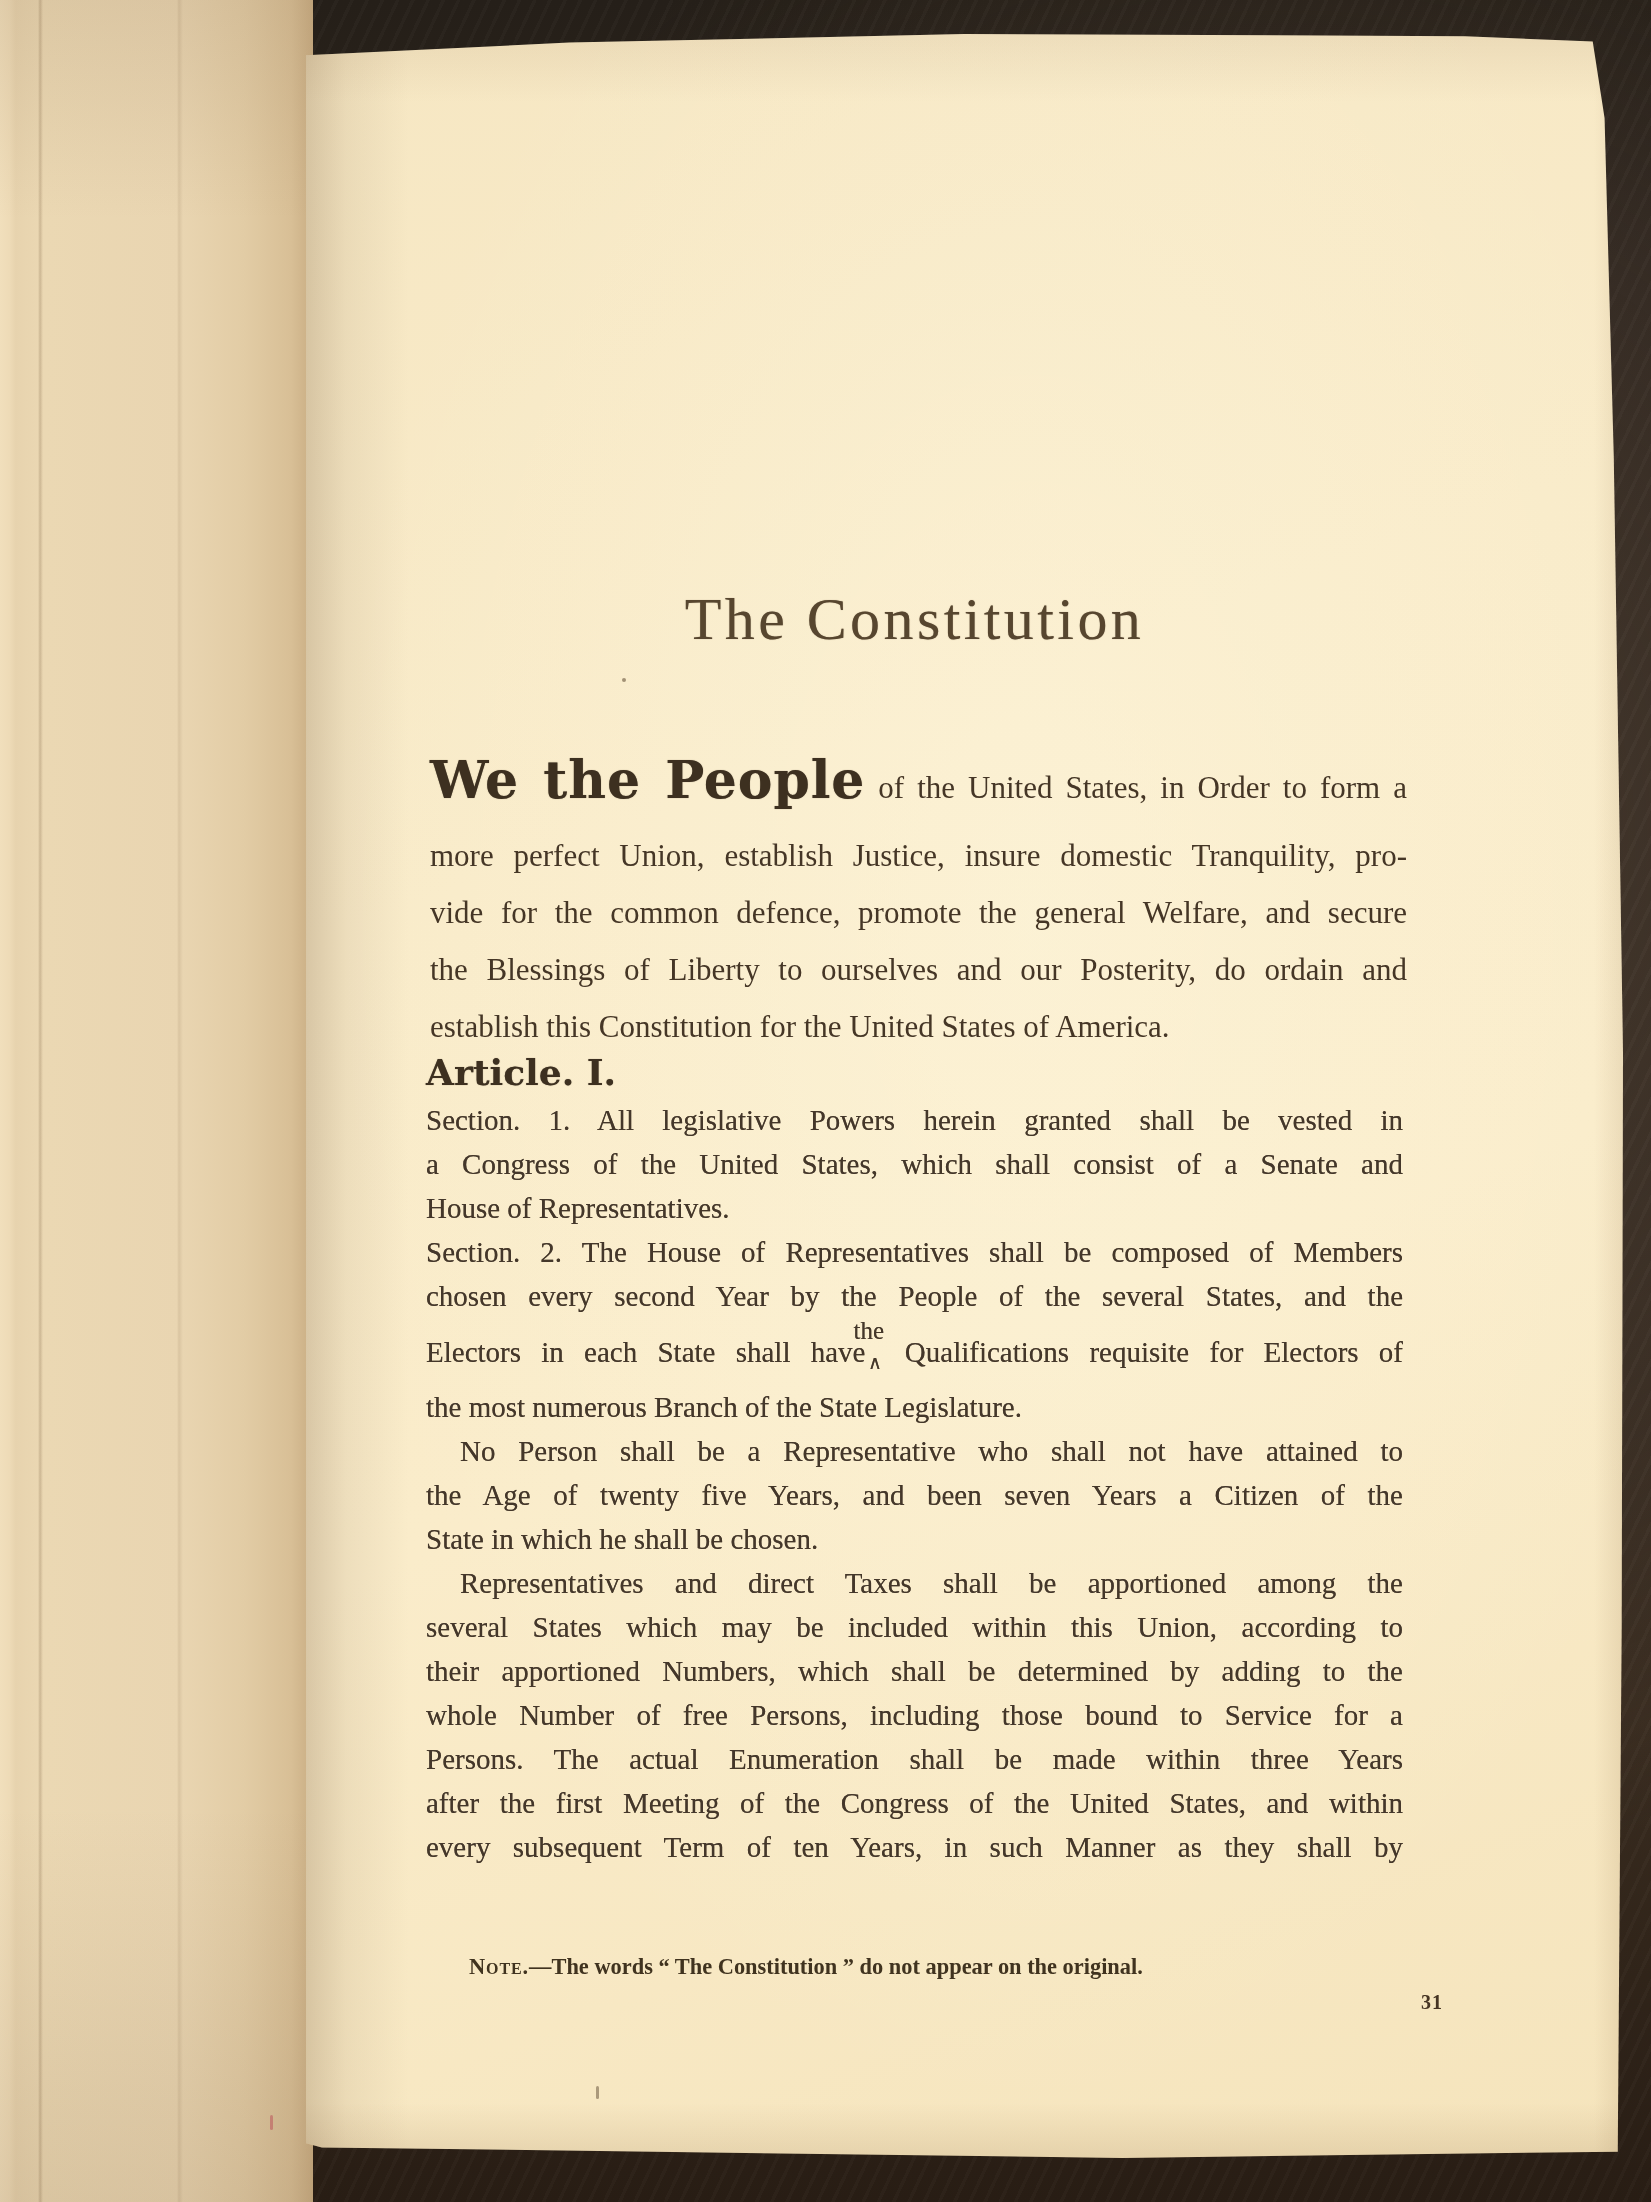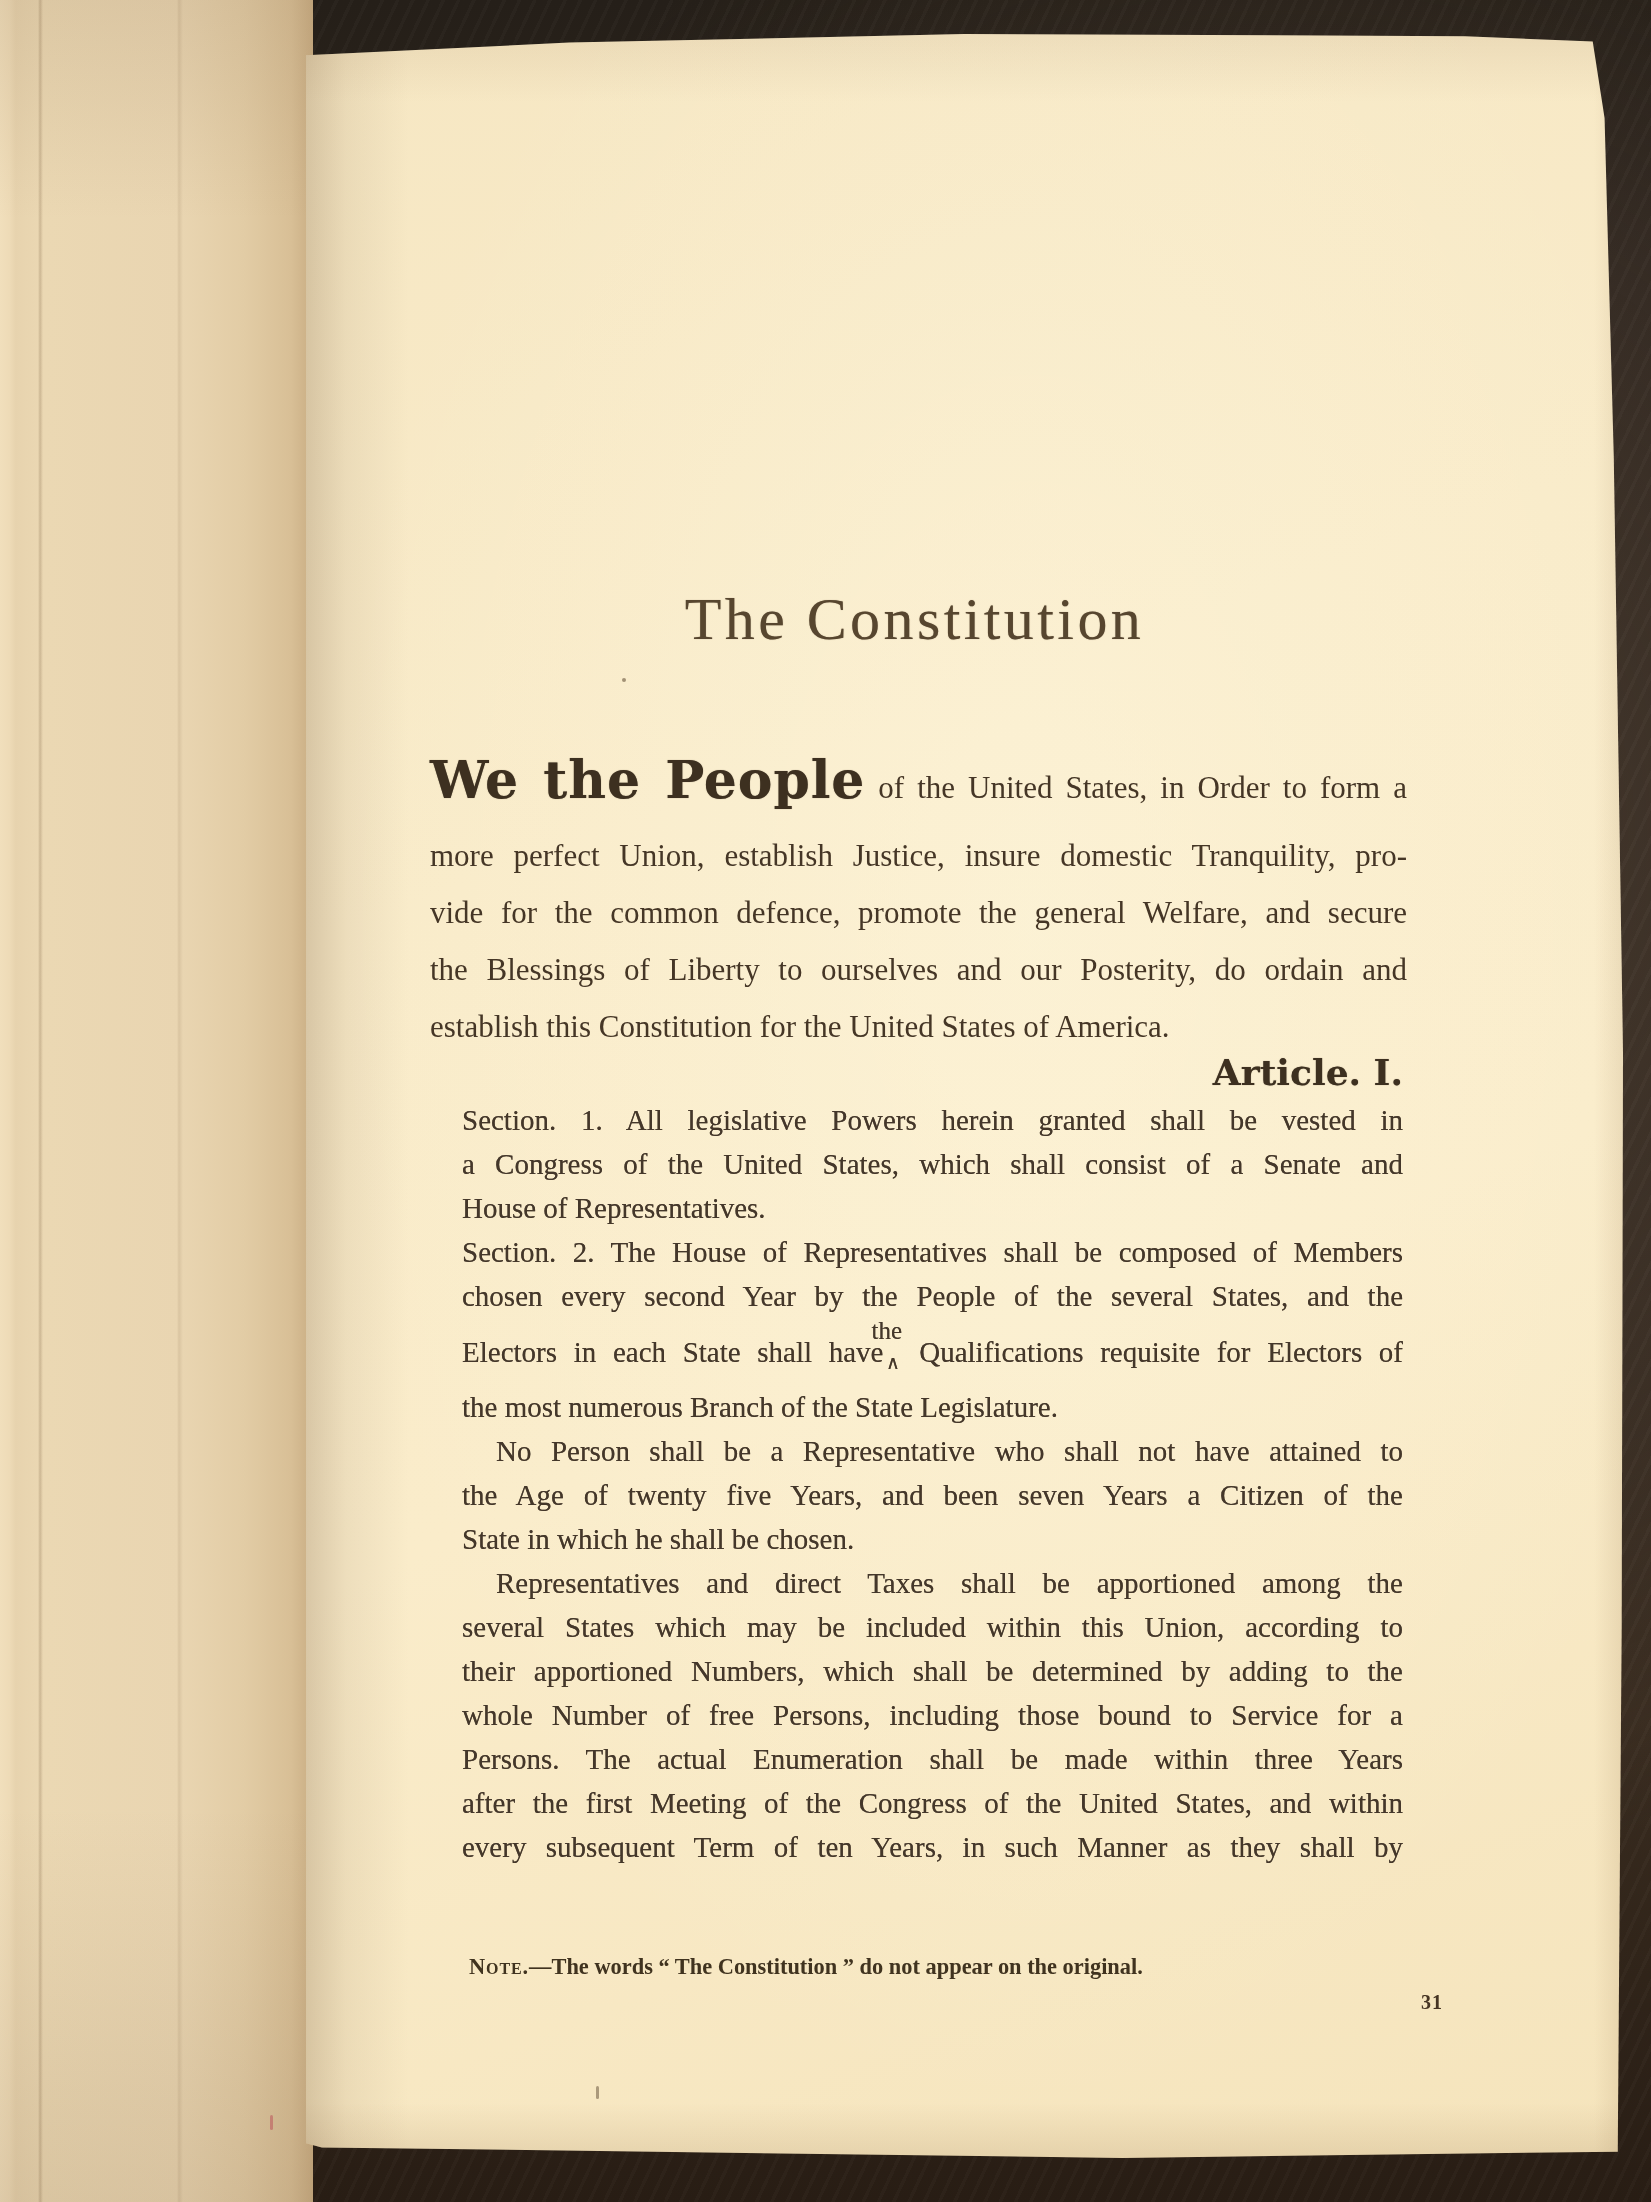--- a/index.html
+++ b/index.html
@@ -43,25 +43,25 @@
   }
   .blackletter{
     font-family:"DejaVu Serif",serif;font-weight:bold;color:#3d3020;
     text-shadow:0 0 0.9px rgba(61,48,32,0.6);
   }
   .preamble{position:absolute;top:707px;left:4px;width:100%;font-size:31px;color:#453626;}
   .lead-line{line-height:79px;}
   .lead{font-size:52px;letter-spacing:0.9px;}
   .pline{line-height:57px;}
   .article-head{
-    position:absolute;top:1019px;left:0;width:100%;text-align:right;
+    position:absolute;top:1019px;left:0;width:100%;text-align:left;
     font-size:36px;line-height:41px;
   }
   .body-block{position:absolute;top:1065px;left:0;width:100%;font-size:29px;color:#44372a;}
-  .bline{line-height:44px;text-shadow:0 0 0.6px rgba(68,55,42,0.75);margin-left:36px;}
+  .bline{line-height:44px;text-shadow:0 0 0.6px rgba(68,55,42,0.75);}
   .bline.ind{text-indent:34px;}
   .bline.hasins{margin-top:12px;}
   .inswrap{position:relative;padding:0 2.6px;}
   .insword{position:absolute;left:-12px;bottom:26px;font-size:25px;line-height:20.6px;}
   .caret{font-size:19px;vertical-align:-6.9px;}
   .footnote{
     position:absolute;top:1920px;left:0;width:100%;padding-left:43px;box-sizing:border-box;
     font-size:22.4px;line-height:27.5px;font-weight:bold;color:#40331f;
   }
   .footnote .sc{font-variant:small-caps;letter-spacing:0.9px;}

